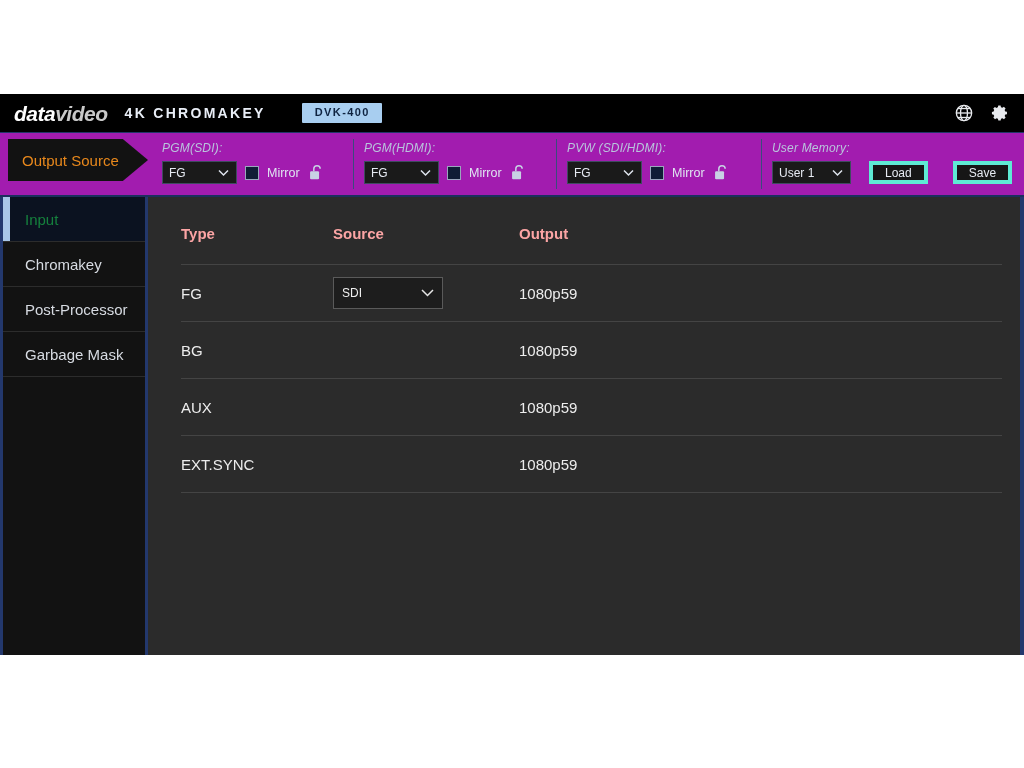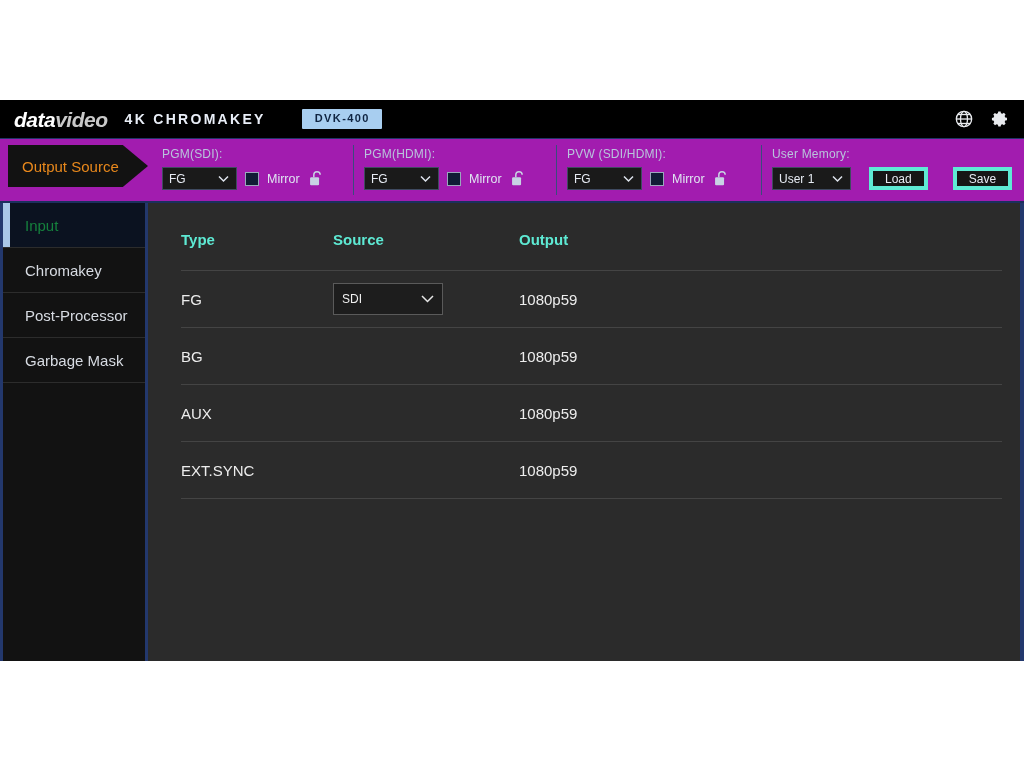--- a/index.html
+++ b/index.html
@@ -8,21 +8,21 @@
     background: #ffffff;
     width: 1024px;
     height: 768px;
     overflow: hidden;
     font-family: "Liberation Sans", sans-serif;
   }
 
   #app {
     position: absolute;
     left: 0;
-    top: 100px;
+    top: 94px;
     width: 1024px;
     height: 561px;
     background: #0d1a33;
     overflow: hidden;
   }
 
   
   .titlebar {
     position: relative;
     height: 38px;
@@ -125,20 +125,21 @@
     top: 6px;
     bottom: 6px;
     width: 1px;
     background: #3a4c7c;
   }
   .tb-label {
     color: #b9c4dc;
     font-size: 12px;
     margin-bottom: 6px;
     letter-spacing: 0.2px;
+    font-style: italic;
   }
   .tb-row {
     display: flex;
     align-items: center;
     gap: 8px;
   }
   .mini-select {
     width: 75px;
     height: 23px;
     background: #1a1a1a;
@@ -234,21 +235,21 @@
     box-sizing: border-box;
     padding: 0 18px 0 33px;
   }
   .tbl {
     width: 100%;
     border-collapse: collapse;
     table-layout: fixed;
   }
   .tbl th {
     text-align: left;
-    color: #5eead4;
+    color: #fca5a5;
     font-size: 15px;
     font-weight: bold;
     padding: 28px 0 22px 0;
   }
   .tbl td {
     color: #ededed;
     font-size: 15px;
     height: 56px;
     border-top: 1px solid #444444;
     vertical-align: middle;

